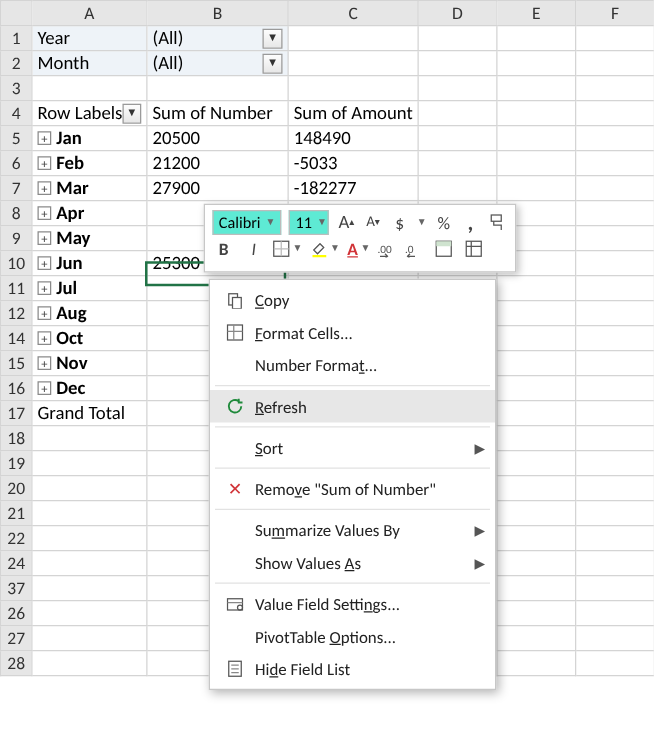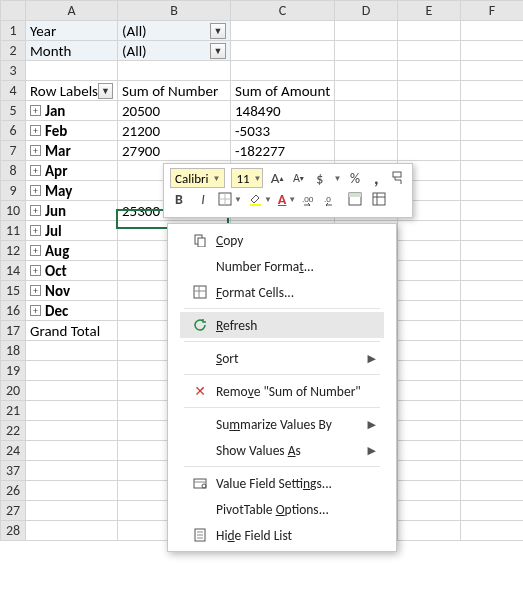--- a/index.html
+++ b/index.html
@@ -82,38 +82,38 @@
   border: 1px solid #c7c7c7;
   box-shadow: 2px 2px 6px rgba(0,0,0,.25);
   padding: 4px 6px;
   font-size: 13px;
   display: flex; flex-direction: column; gap: 2px;
 }
 .mt-row { display: flex; align-items: center; gap: 6px; }
 .mt-combo {
   border: 1px solid #bcbcbc; height: 20px;
   display: flex; align-items: center; padding: 0 4px;
-  background: #fef9c3;
+  background: #5eead4;
 }
 .mt-combo .arrow { font-size: 8px; color: #666; margin-left: 4px; }
 .mt-font { width: 58px; justify-content: space-between; }
 .mt-size { width: 32px; justify-content: space-between; }
 .mt-ico { width: 18px; height:18px; display:inline-flex; align-items:center; justify-content:center; font-size:14px; color:#444; }
 .mt-split { display:inline-flex; align-items:center; }
 .mt-split .arrow { font-size:8px; color:#666; margin-left:2px; }
 .font-a { color:#d13438; font-weight:bold; font-size:14px; text-decoration: underline; text-decoration-color:#d13438; text-underline-offset:1px; }
 
 .context-menu {
   position: absolute;
   left: 167px; top: 223px;
   width: 230px;
   background: #fff;
   border: 1px solid #c7c7c7;
   box-shadow: 2px 2px 8px rgba(0,0,0,.3);
-  padding: 3px 12px;
+  padding: 3px 0;
   font-size: 13.5px;
   color: #222;
 }
 .cm-item {
   display: flex; align-items: center;
   height: 26px; padding: 0 18px 0 8px;
   position: relative;
 }
 .cm-item .ico-slot { width: 24px; display:inline-flex; justify-content:center; color:#555; font-size:14px; }
 .cm-item .label { flex: 1; padding-left: 4px; }
@@ -536,32 +536,32 @@
   <div class="cm-item">
     <span class="ico-slot">
           <svg width="14" height="14" viewBox="0 0 14 14">
             <rect x="2" y="2" width="7" height="9" fill="none" stroke="#555"></rect>
             <rect x="5" y="5" width="7" height="9" fill="#fff" stroke="#555"></rect>
           </svg>
         </span>
     <span class="label"><span class="ul">C</span><span>opy</span></span>
   </div>
   <div class="cm-item">
-    <span class="ico-slot"></span>
-    <span class="label">Number Forma<span class="ul">t</span>...</span>
-  </div>
-  <div class="cm-item">
     <span class="ico-slot">
           <svg width="14" height="14" viewBox="0 0 14 14">
             <rect x="1" y="1" width="12" height="12" fill="none" stroke="#555"></rect>
             <line x1="1" y1="6" x2="13" y2="6" stroke="#888"></line>
             <line x1="6" y1="1" x2="6" y2="13" stroke="#888"></line>
           </svg>
         </span>
     <span class="label"><span class="ul">F</span>ormat Cells...</span>
+  </div>
+  <div class="cm-item">
+    <span class="ico-slot"></span>
+    <span class="label">Number Forma<span class="ul">t</span>...</span>
   </div>
   <div class="cm-sep"></div>
   <div class="cm-item hover">
     <span class="ico-slot">
           <svg width="14" height="14" viewBox="0 0 14 14">
             <path d="M12 7a5 5 0 1 1-2-4" fill="none" stroke="#1f8a3b" stroke-width="1.5"></path>
             <path d="M10 1v3h3" fill="none" stroke="#1f8a3b" stroke-width="1.5"></path>
           </svg>
         </span>
     <span class="label"><span class="ul">R</span>efresh</span>

